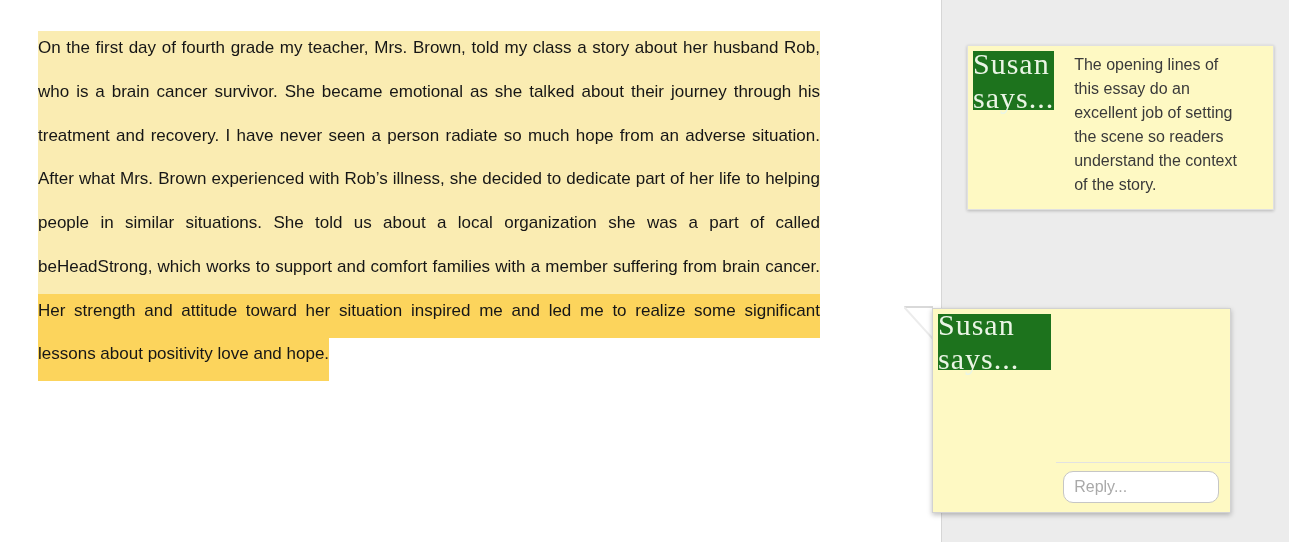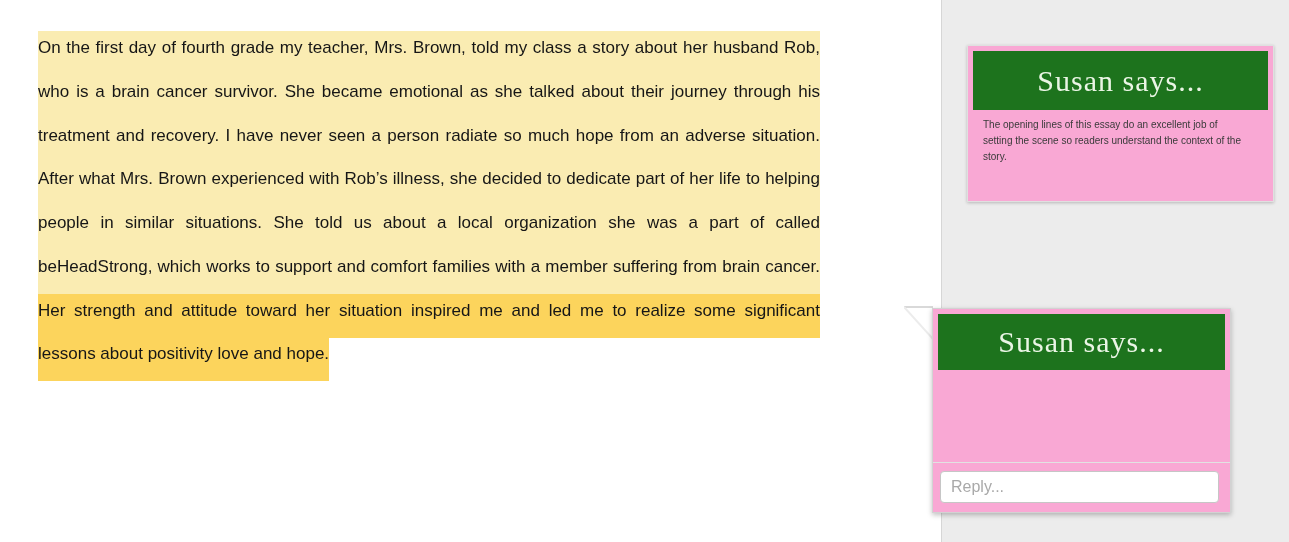--- a/index.html
+++ b/index.html
@@ -35,23 +35,23 @@
   }
   .hl {
     padding: 7px 0 18px 0;
     -webkit-box-decoration-break: clone;
     box-decoration-break: clone;
   }
 
   
   .card {
     position: absolute;
-    background: #f9a8d4;
+    background: #fef9c3;
     display: flex;
-    flex-direction: column;
+    flex-direction: row;
   }
   .card-1 {
     left: 967px; top: 45px;
     width: 307px; min-height: 157px;
     border: 1px solid #e0e0e0;
     box-shadow: 0 1px 3px rgba(0,0,0,0.22);
   }
   .card-2 {
     left: 932px; top: 308px;
     width: 299px; min-height: 205px;
@@ -66,39 +66,39 @@
     align-items: center;
     justify-content: center;
     font-family: cursive;
     font-size: 30px;
     letter-spacing: 1px;
     color: #eaf5e5;
   }
   .card-2 .card-header { height: 56px; }
   .card-body {
     padding: 7px 27px 12px 15px;
-    font-size: 10px;
-    line-height: 16px;
+    font-size: 16px;
+    line-height: 24px;
     color: #3a3a3a;
   }
   .card-2 .card-body {
     padding: 8px 12px 10px 7px;
     font-size: 15.5px;
     line-height: 19px;
   }
   .reply-row {
     border-top: 1px solid #e2e2e2;
     padding: 8px 11px 9px 7px;
     margin-top: auto;
   }
   .reply-input {
     width: 100%;
     height: 32px;
     border: 1px solid #c6c6c6;
-    border-radius: 4px;
+    border-radius: 10px;
     padding: 0 10px;
     font-family: "Liberation Sans", sans-serif;
     font-size: 16px;
     color: #444;
     outline: none;
     background: #ffffff;
   }
   .reply-input::placeholder { color: #a9a9a9; }
 
   

